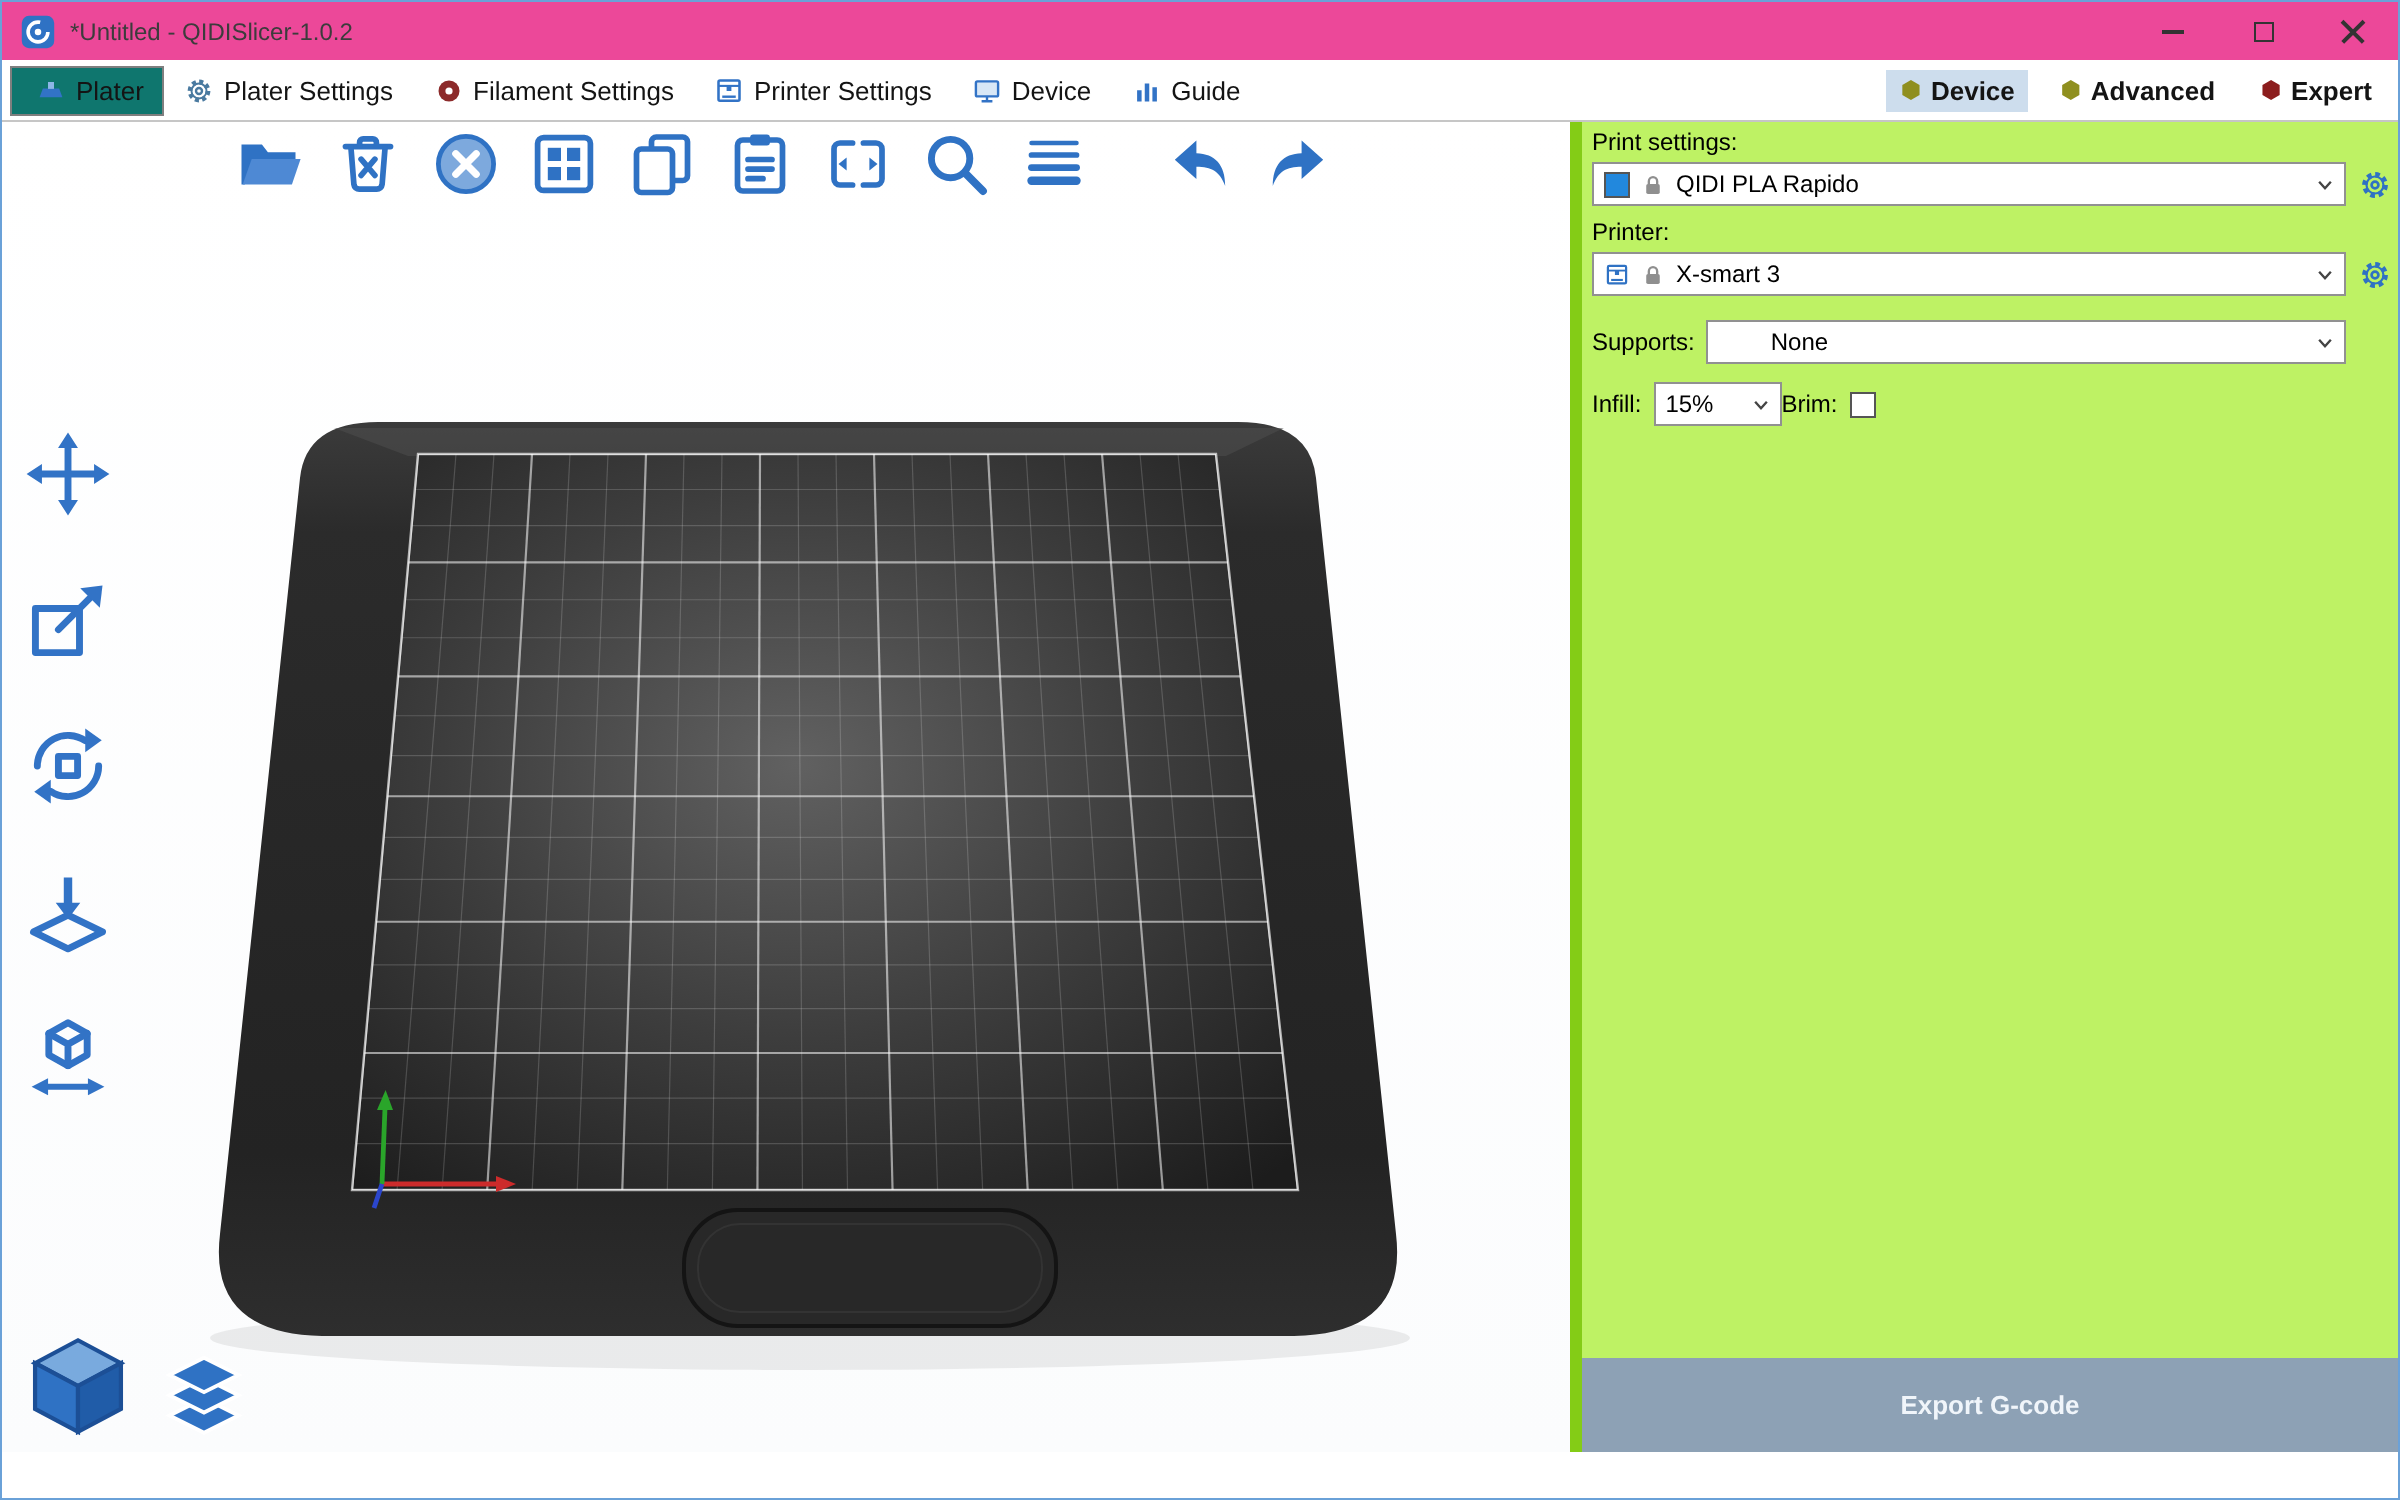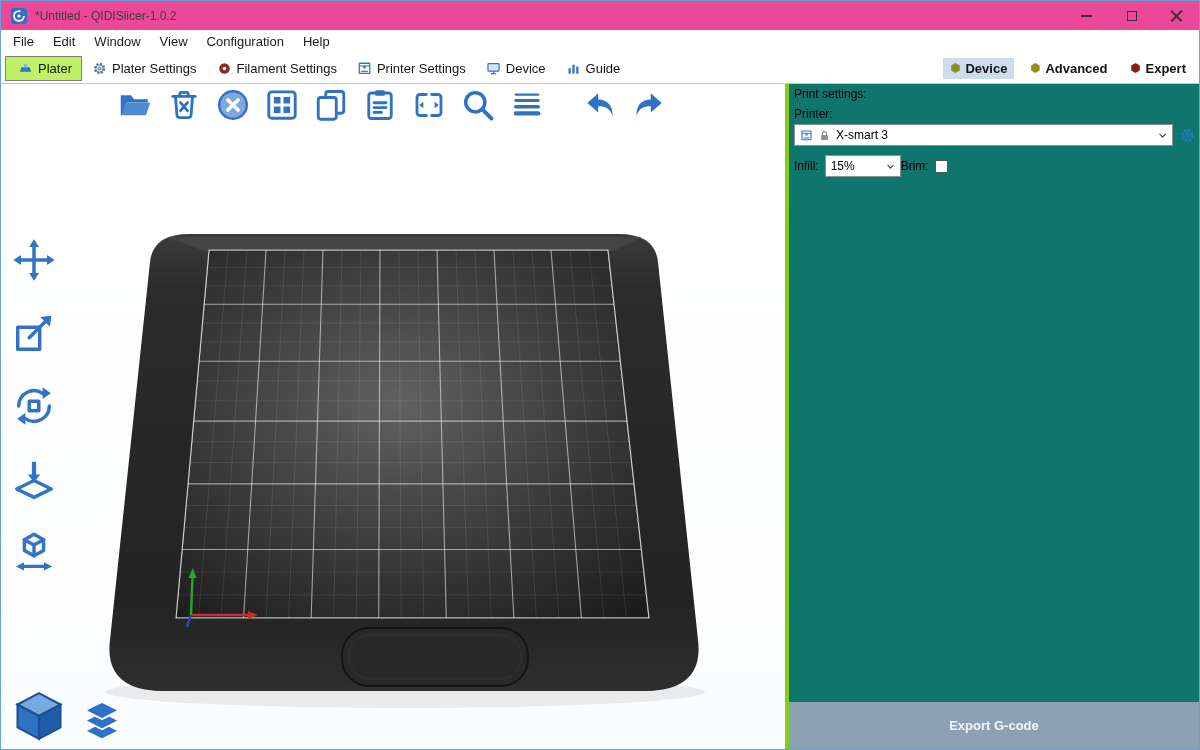--- a/index.html
+++ b/index.html
@@ -20,21 +20,21 @@
   .wc-close{position:relative;width:13px;height:13px;}
   .wc-close::before,.wc-close::after{content:"";position:absolute;left:-1px;top:6px;width:15px;height:1.5px;background:#333;}
   .wc-close::before{transform:rotate(45deg);}
   .wc-close::after{transform:rotate(-45deg);}
   
   .menubar{height:23px;display:flex;align-items:center;gap:13px;padding-left:9px;font-size:13px;color:#1a1a1a;background:#fff;}
   .menu-item{padding:2px 3px;cursor:default;}
   
   .tabbar{height:31px;display:flex;align-items:center;padding:0 4px;border-bottom:1px solid #c6c6c6;background:#fff;}
   .tab{display:flex;align-items:center;gap:5px;padding:4px 9px;font-size:13px;color:#141414;border:1px solid transparent;cursor:default;white-space:nowrap;}
-  .tab.selected{border:1px solid #7f7f7f;background:#bef264;padding-left:12px;}
+  .tab.selected{border:1px solid #7f7f7f;background:#0f766e;padding-left:12px;}
   .tab svg{width:15px;height:15px;display:block;}
   .modes{margin-left:auto;display:flex;align-items:center;gap:9px;padding-right:2px;}
   .mode{display:flex;align-items:center;gap:5px;font-size:13px;font-weight:bold;color:#141414;padding:3px 7px;cursor:default;}
   .mode.selected{background:#cddded;}
   .hex{width:10px;height:10px;display:inline-block;clip-path:polygon(50% 0,93% 25%,93% 75%,50% 100%,7% 75%,7% 25%);}
   
   .main{position:relative;height:665px;background:#fff;overflow:hidden;}
   .viewport{position:absolute;left:0;top:0;width:784px;height:100%;background:linear-gradient(180deg,#ffffff,#fbfcfd);}
   .bed-svg{position:absolute;left:0;top:0;width:784px;height:665px;display:block;}
   
@@ -48,39 +48,39 @@
   .ltbtn{width:52px;height:52px;border:none;background:none;padding:3px;cursor:pointer;}
   .ltbtn svg{width:100%;height:100%;display:block;}
   .stroke2{fill:none;stroke:#3273c6;stroke-width:1.8;stroke-linecap:round;stroke-linejoin:round;}
   .stroke2 .f, .f{fill:#3273c6;stroke:none;}
   
   .view-switch{position:absolute;left:10px;bottom:5px;display:flex;align-items:flex-end;gap:12px;}
   .vbtn{border:none;background:none;padding:0;cursor:pointer;}
   .vbtn-cube svg{width:56px;height:56px;display:block;}
   .vbtn-layers svg{width:46px;height:46px;display:block;}
   
-  .sidebar{position:absolute;left:784px;top:0;right:0;bottom:0;background:#0f766e;border-left:4px solid #84cc16;padding:2px 3px 0 5px;font-size:12px;}
+  .sidebar{position:absolute;left:784px;top:0;right:0;bottom:0;background:#bef264;border-left:6px solid #84cc16;padding:2px 3px 0 5px;font-size:12px;}
   .field-label{font-size:12px;color:#000;margin:6px 0 3px 0;}
   .field-label.first{margin-top:1px;}
   .field-label.inline{margin:0 6px 0 0;}
   .combo-row{display:flex;align-items:center;gap:5px;}
   .combo{flex:1;height:22px;border:1px solid #919191;background:#fff;display:flex;align-items:center;gap:5px;padding:0 3px 0 5px;cursor:pointer;min-width:0;}
   .combo-text{font-size:12px;color:#000;white-space:nowrap;overflow:hidden;}
   .chev{margin-left:auto;color:#444;flex:none;}
   .i13{width:13px;height:13px;flex:none;display:block;}
   .i16{width:17px;height:17px;display:block;}
   .accent{color:#2f72c4;}
   .lock{color:#8f8f8f;}
   .swatch{width:13px;height:13px;border:1px solid #555;flex:none;}
   .gear-btn{width:18px;height:18px;border:none;background:none;padding:0;display:flex;align-items:center;justify-content:center;cursor:pointer;flex:none;}
   .inline-row{display:flex;align-items:center;margin-top:12px;}
   .supports-combo .combo-text{padding-left:26px;}
   .gear-spacer{width:23px;flex:none;}
   .infill-row{margin-top:9px;}
-  .infill-combo{flex:none;width:76px;}
+  .infill-combo{flex:none;width:64px;}
   .brim-label{margin:0 8px 0 26px;text-align:center;}
   .checkbox{width:13px;height:13px;border:1px solid #555;background:#fff;cursor:pointer;}
   .export-btn{position:absolute;left:0;right:0;bottom:0;height:47px;background:#8da1b5;color:#f0f5fa;font-weight:bold;font-size:13px;border:none;font-family:inherit;cursor:pointer;}
 </style>
 </head>
 <body>
 
 <svg width="0" height="0" style="position:absolute" aria-hidden="true">
   <defs>
     <symbol id="sym-gear" viewBox="0 0 20 20">
@@ -121,28 +121,20 @@
         </div>
       <div class="wc">
           <div class="wc-max"></div>
         </div>
       <div class="wc">
           <div class="wc-close"></div>
         </div>
     </div>
   </div>
 
-  <div class="menubar">
-    <span class="menu-item">File</span>
-    <span class="menu-item">Edit</span>
-    <span class="menu-item">Window</span>
-    <span class="menu-item">View</span>
-    <span class="menu-item">Configuration</span>
-    <span class="menu-item">Help</span>
-  </div>
 
   <div class="tabbar">
     <div class="tab selected">
       <svg viewBox="0 0 20 20">
           <polygon points="4.6,8.4 15.4,8.4 17.6,14.2 2.4,14.2" fill="#3273c6"></polygon>
           <rect x="8" y="4" width="4" height="4.6" fill="#8db6e6"></rect>
         </svg>
       <span>Plater</span>
     </div>
     <div class="tab">
@@ -410,20 +402,37 @@
               <polygon points="12,7.3 21,11.8 12,16.3 3,11.8" fill="#2f72c4" stroke="#fff" stroke-width="1"></polygon>
               <polygon points="12,2 21,6.5 12,11 3,6.5" fill="#2f72c4" stroke="#fff" stroke-width="1"></polygon>
             </svg>
         </button>
       </div>
     </div>
 
     <div class="sidebar">
       <div class="field-label first">Print settings:</div>
 
+      <div class="combo-row">
+        <div class="combo">
+          <span class="swatch" style="background-color: rgb(34, 136, 221);"></span>
+          <svg class="i13 lock" viewBox="0 0 20 20">
+              <use href="#sym-lock"></use>
+            </svg>
+          <span class="combo-text">QIDI PLA Rapido</span>
+          <svg class="i13 chev" viewBox="0 0 20 20">
+              <use href="#sym-chevron"></use>
+            </svg>
+        </div>
+        <button class="gear-btn">
+          <svg class="i16 accent" viewBox="0 0 20 20">
+              <use href="#sym-gear"></use>
+            </svg>
+        </button>
+      </div>
 
       <div class="field-label">Printer:</div>
       <div class="combo-row">
         <div class="combo">
           <svg class="i13 accent" viewBox="0 0 20 20">
               <use href="#sym-printer"></use>
             </svg>
           <svg class="i13 lock" viewBox="0 0 20 20">
               <use href="#sym-lock"></use>
             </svg>
@@ -432,20 +441,30 @@
               <use href="#sym-chevron"></use>
             </svg>
         </div>
         <button class="gear-btn">
           <svg class="i16 accent" viewBox="0 0 20 20">
               <use href="#sym-gear"></use>
             </svg>
         </button>
       </div>
 
+      <div class="inline-row">
+        <span class="field-label inline">Supports:</span>
+        <div class="combo supports-combo">
+          <span class="combo-text">None</span>
+          <svg class="i13 chev" viewBox="0 0 20 20">
+              <use href="#sym-chevron"></use>
+            </svg>
+        </div>
+        <span class="gear-spacer"></span>
+      </div>
 
       <div class="inline-row infill-row">
         <span class="field-label inline">Infill:</span>
         <div class="combo infill-combo">
           <span class="combo-text">15%</span>
           <svg class="i13 chev" viewBox="0 0 20 20">
               <use href="#sym-chevron"></use>
             </svg>
         </div>
         <span class="field-label inline brim-label">Brim:</span>

